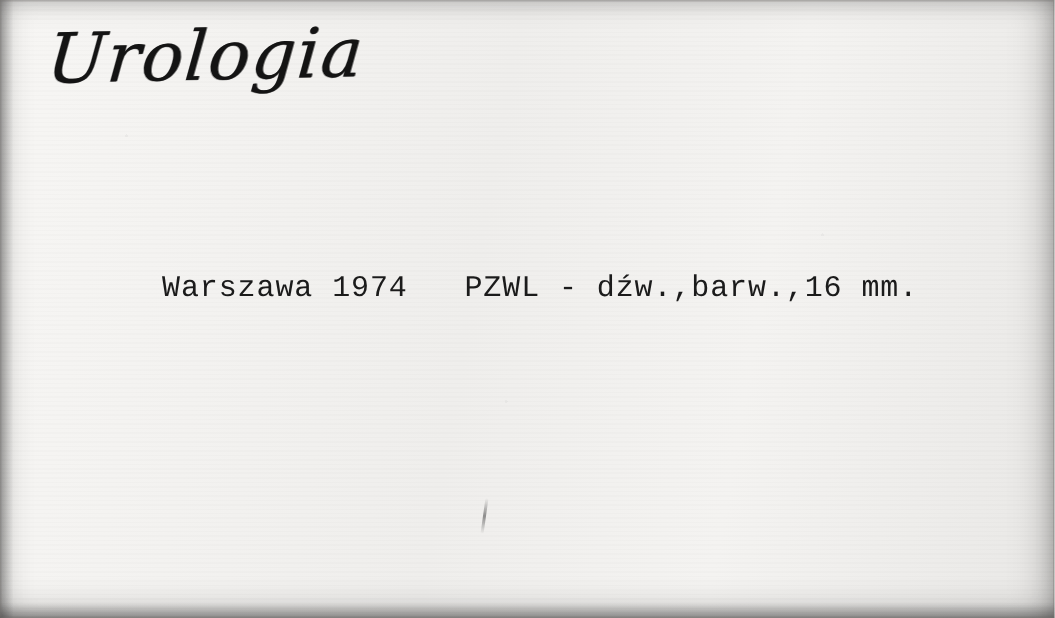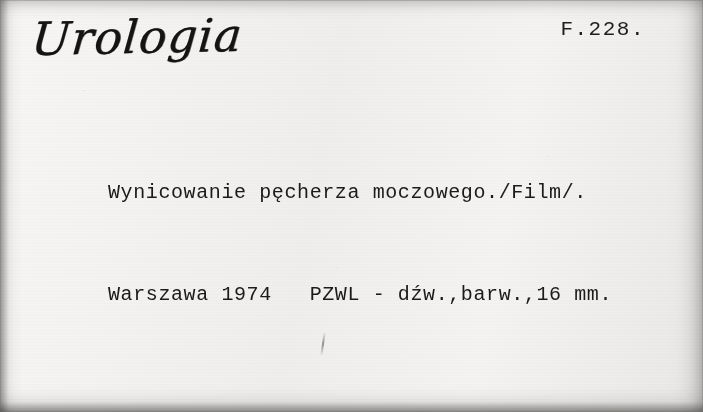--- a/index.html
+++ b/index.html
@@ -121,24 +121,22 @@
     border-radius: 2px;
   }
 </style>
 </head>
 <body>
 
 <div class="card">
 
   <div class="title-script">Urologia</div>
 
-  <div class="ref-code">F.228.</div>
 
   <div class="body-block">
-    <span class="line indent-1">Wynicowanie pęcherza moczowego./Film/.</span>
     <span class="line indent-2">Warszawa 1974   PZWL - dźw.,barw.,16 mm.</span>
     
   </div>
 
   <div class="stray-mark"></div>
 
   <div class="grain"></div>
   <div class="edge-left"></div>
   <div class="edge-bottom"></div>
   <div class="vignette"></div>

